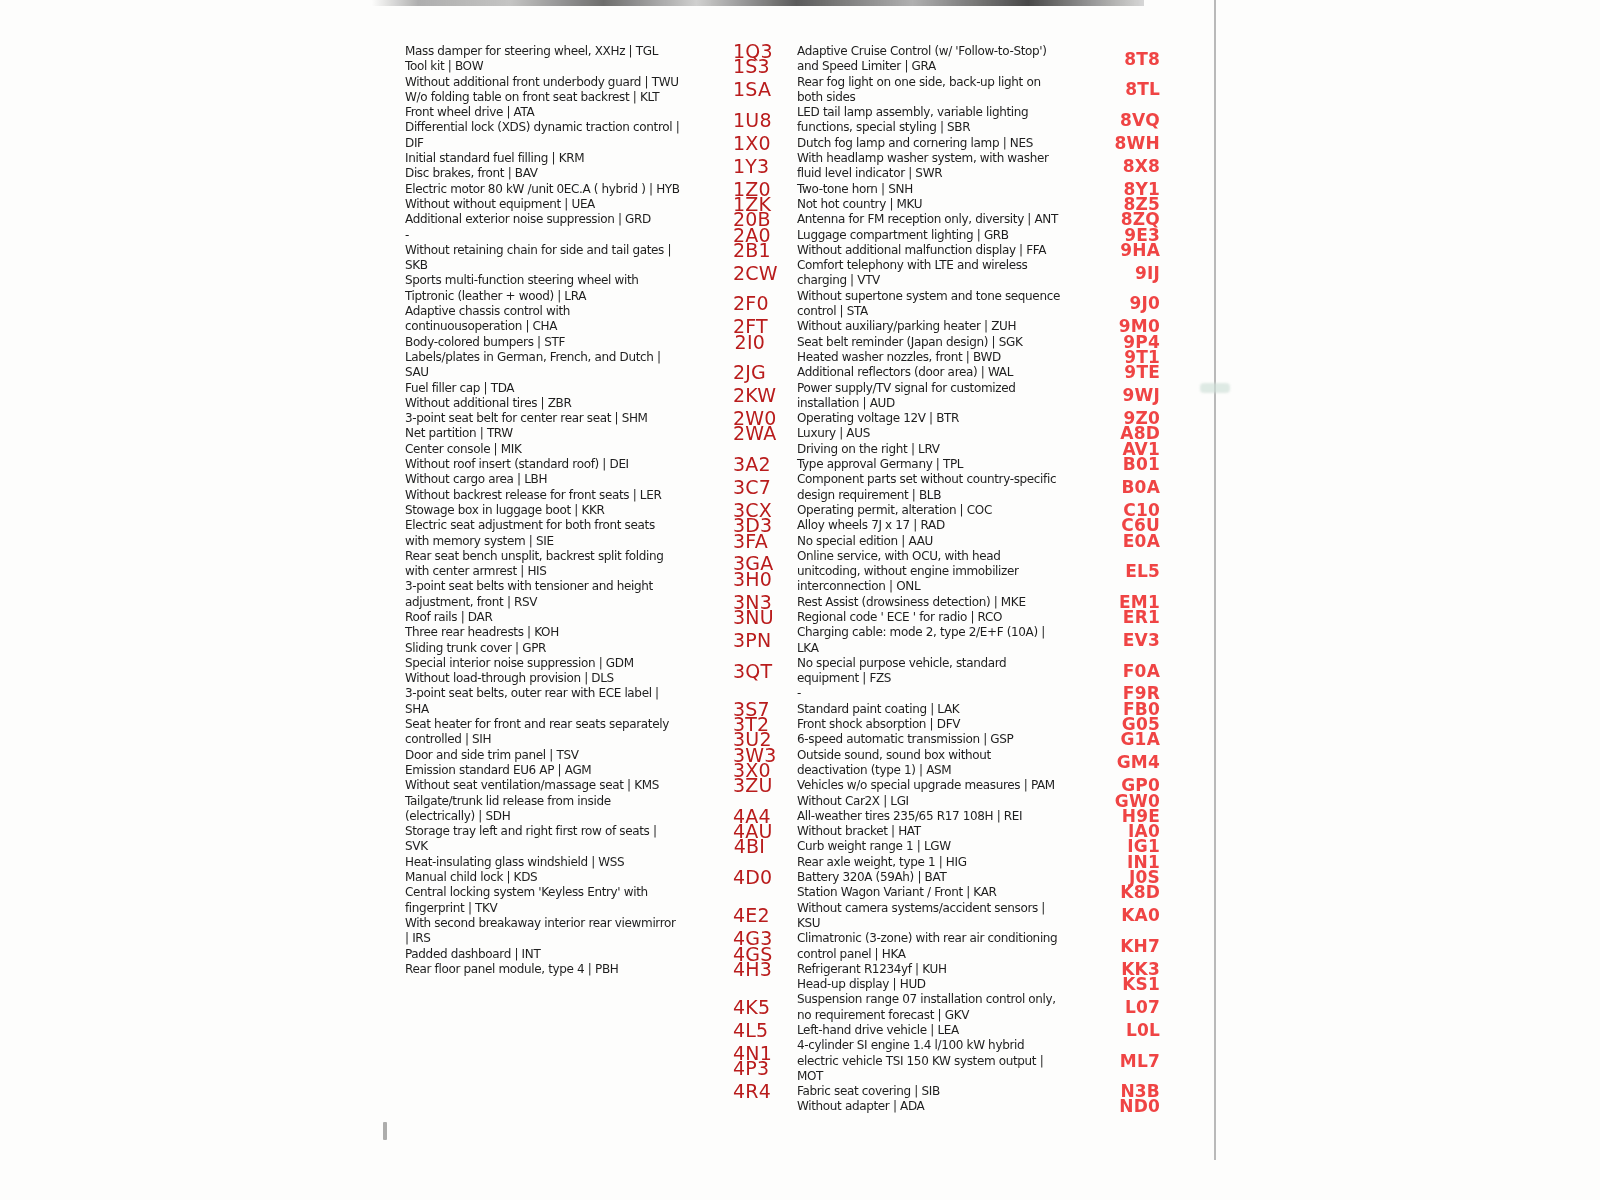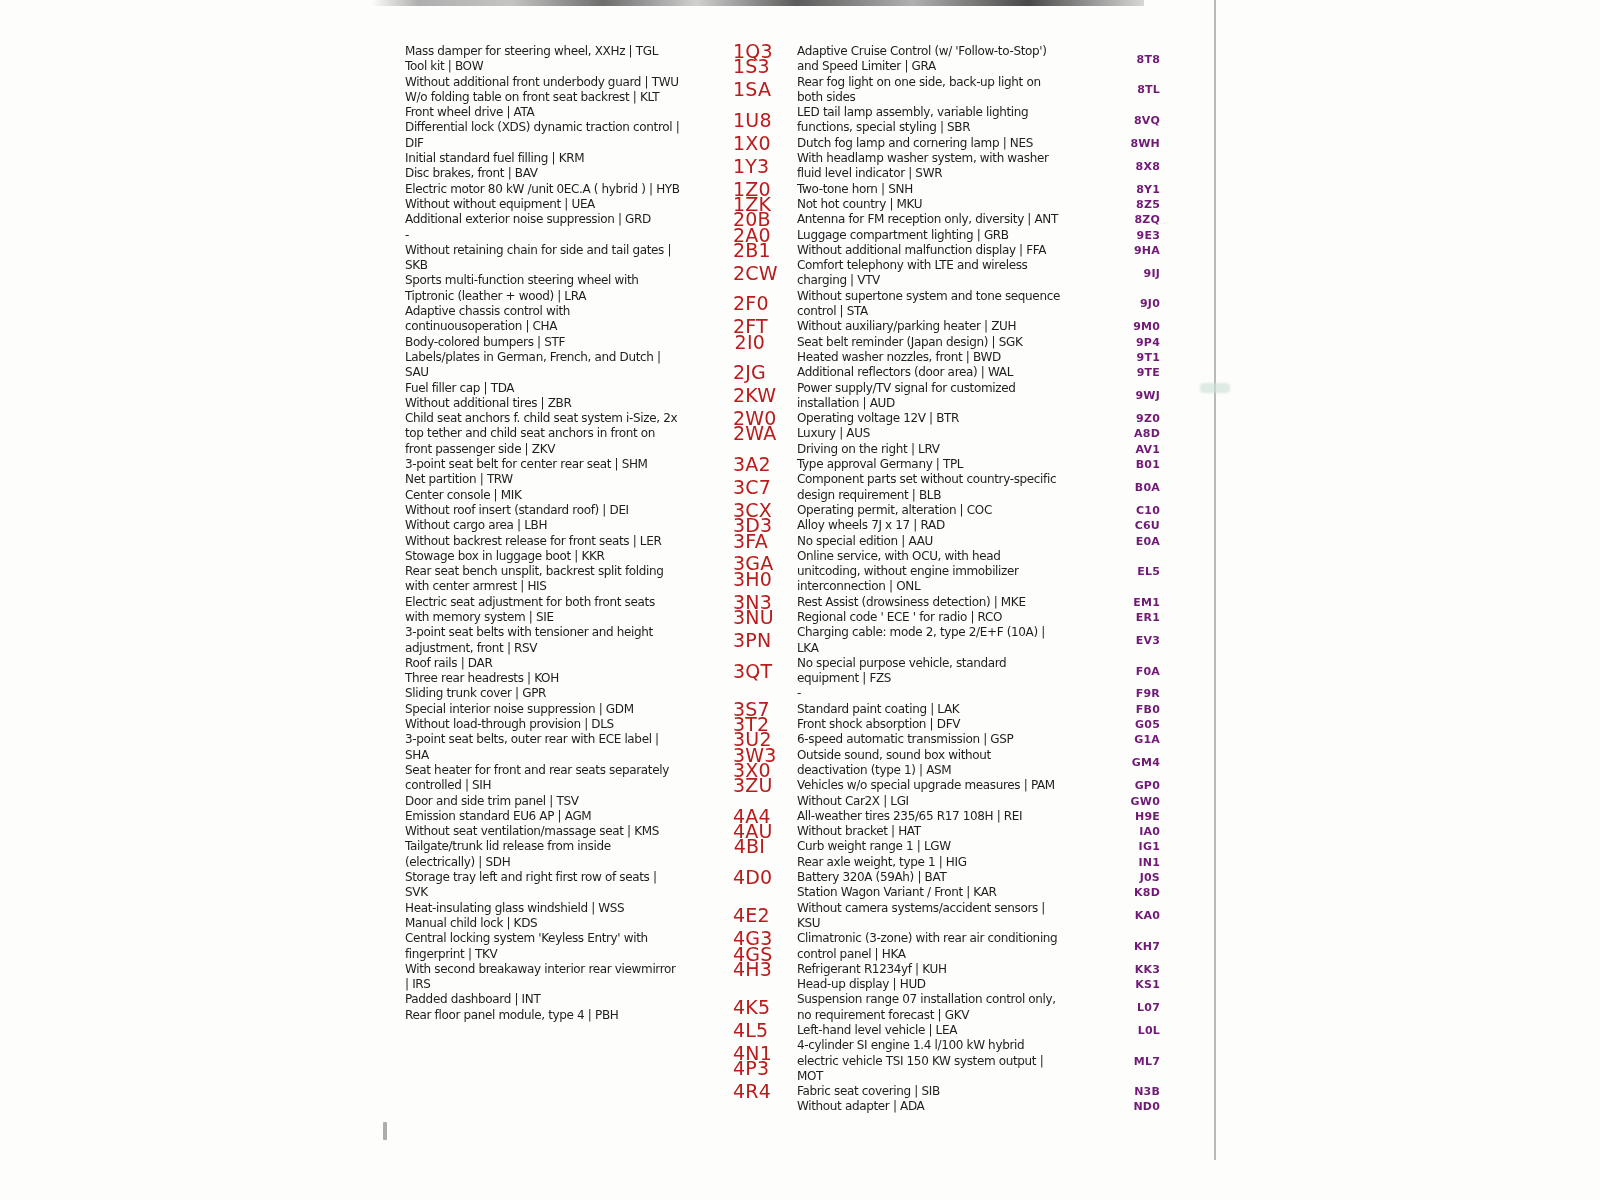--- a/index.html
+++ b/index.html
@@ -21,22 +21,22 @@
   .col-left{position:absolute;left:405px;top:44px;width:276px;
     font-size:12px;line-height:15.3px;letter-spacing:-0.35px;}
   .li{min-height:15.3px;}
 
   
   .col-mid{position:absolute;left:733px;top:44px;}
   .row{display:flex;align-items:center;}
   .row .c{width:32px;text-align:right;font-weight:normal;font-size:19px;line-height:15.3px;
     letter-spacing:.2px;color:#b91c1c;flex:none;}
   .row .t{width:266px;margin-left:32px;font-size:12px;line-height:15.3px;letter-spacing:-0.35px;flex:none;}
-  .row .r{width:97px;text-align:right;font-weight:bold;font-size:11px;line-height:15.3px;
-    letter-spacing:.2px;color:#701a75;flex:none;}
+  .row .r{width:97px;text-align:right;font-weight:bold;font-size:17px;line-height:15.3px;
+    letter-spacing:.2px;color:#ef4444;flex:none;}
 </style>
 </head>
 <body>
 
 <div class="sheet">
   <div class="top-smudge"></div>
   <div class="v-line"></div>
   <div class="green-smudge"></div>
   <div class="left-tick"></div>
 
@@ -53,30 +53,29 @@
       <div class="li">Without without equipment | UEA</div>
       <div class="li">Additional exterior noise suppression | GRD</div>
       <div class="li">-</div>
       <div class="li">Without retaining chain for side and tail gates | SKB</div>
       <div class="li">Sports multi-function steering wheel with Tiptronic (leather + wood) | LRA</div>
       <div class="li">Adaptive chassis control with continuousoperation | CHA</div>
       <div class="li">Body-colored bumpers | STF</div>
       <div class="li">Labels/plates in German, French, and Dutch | SAU</div>
       <div class="li">Fuel filler cap | TDA</div>
       <div class="li">Without additional tires | ZBR</div>
-      <div class="li">Child seat anchors f. child seat system i-Size, 2x top tether and child seat anchors in front on front passenger side | ZKV</div>
       <div class="li">3-point seat belt for center rear seat | SHM</div>
       <div class="li">Net partition | TRW</div>
       <div class="li">Center console | MIK</div>
       <div class="li">Without roof insert (standard roof) | DEI</div>
       <div class="li">Without cargo area | LBH</div>
       <div class="li">Without backrest release for front seats | LER</div>
       <div class="li">Stowage box in luggage boot | KKR</div>
+      <div class="li">Electric seat adjustment for both front seats with memory system | SIE</div>
       <div class="li">Rear seat bench unsplit, backrest split folding with center armrest | HIS</div>
-      <div class="li">Electric seat adjustment for both front seats with memory system | SIE</div>
       <div class="li">3-point seat belts with tensioner and height adjustment, front | RSV</div>
       <div class="li">Roof rails | DAR</div>
       <div class="li">Three rear headrests | KOH</div>
       <div class="li">Sliding trunk cover | GPR</div>
       <div class="li">Special interior noise suppression | GDM</div>
       <div class="li">Without load-through provision | DLS</div>
       <div class="li">3-point seat belts, outer rear with ECE label | SHA</div>
       <div class="li">Seat heater for front and rear seats separately controlled | SIH</div>
       <div class="li">Door and side trim panel | TSV</div>
       <div class="li">Emission standard EU6 AP | AGM</div>
@@ -338,21 +337,21 @@
     <div class="t">Head-up display | HUD</div>
     <div class="r">KS1</div>
   </div>
       <div class="row">
     <div class="c">4K5</div>
     <div class="t">Suspension range 07 installation control only, no requirement forecast | GKV</div>
     <div class="r">L07</div>
   </div>
       <div class="row">
     <div class="c">4L5</div>
-    <div class="t">Left-hand level vehicle | LEA</div>
+    <div class="t">Left-hand drive vehicle | LEA</div>
     <div class="r">L0L</div>
   </div>
       <div class="row">
     <div class="c">
           <div>4N1</div>
           <div>4P3</div>
         </div>
     <div class="t">4-cylinder SI engine 1.4 l/100 kW hybrid electric vehicle TSI 150 KW system output | MOT</div>
     <div class="r">ML7</div>
   </div>

